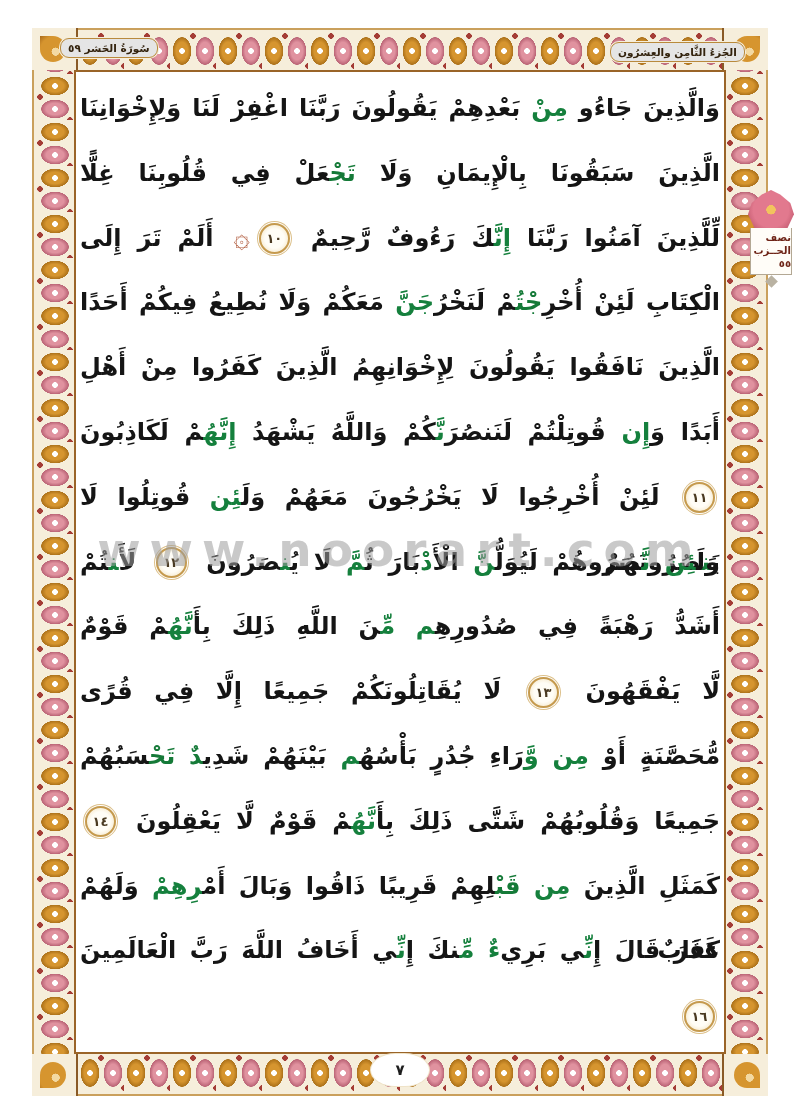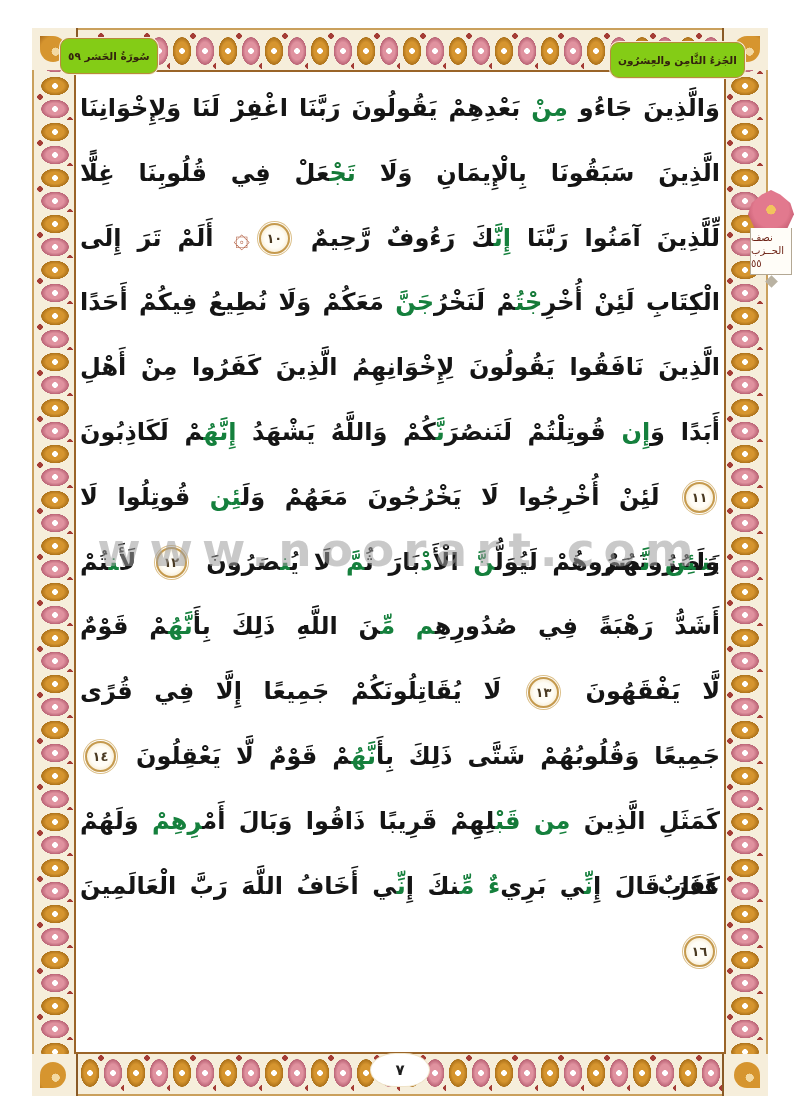--- a/index.html
+++ b/index.html
@@ -42,23 +42,23 @@
     background:radial-gradient(circle at 60% 60%,#f3d9a2 0 18%,#d6952f 19% 70%,#a8691a 100%);
   }
   .c-tl{left:0;top:0;}  .c-tl::before{border-radius:0 60% 60% 60%;}
   .c-tr{right:0;top:0;} .c-tr::before{border-radius:60% 0 60% 60%;}
   .c-bl{left:0;bottom:0;} .c-bl::before{border-radius:60% 60% 60% 0;}
   .c-br{right:0;bottom:0;} .c-br::before{border-radius:60% 60% 0 60%;}
   .inner-line{position:absolute;left:42px;top:42px;right:42px;bottom:42px;background:#ffffff;border:2px solid #9a6428;}
 
   
   .cart{
-    position:absolute;z-index:3;background:#84cc16;border:1px solid #b98a3c;
+    position:absolute;z-index:3;background:#e5e5e5;border:1px solid #b98a3c;
     border-radius:9px;display:flex;align-items:center;justify-content:center;
-    direction:rtl;font-size:10.5px;font-weight:bold;color:#33230e;padding:9px 7px;height:16px;
+    direction:rtl;font-size:10.5px;font-weight:bold;color:#33230e;padding:1px 7px;height:16px;
     box-shadow:0 0 0 1px #f6eedb;white-space:nowrap;
   }
   .cart.surah{left:60px;top:38px;}
   .cart.juz{left:610px;top:42px;}
 
   
   .text-area{position:absolute;left:80px;top:76px;width:640px;height:972px;z-index:2;}
   .qline{
     height:64.8px;line-height:64.8px;direction:rtl;
     text-align:justify;text-align-last:justify;
@@ -85,21 +85,21 @@
 
   
   .hizb-tab{position:absolute;right:4px;top:190px;width:50px;z-index:4;display:flex;flex-direction:column;align-items:center;}
   .dome{
     width:46px;height:38px;
     background:radial-gradient(circle at 50% 52%,#f2c35e 0 15%,#e2798e 16% 58%,#b44d62 100%);
     clip-path:polygon(50% 0,70% 12%,92% 34%,100% 64%,86% 100%,14% 100%,0 64%,8% 34%,30% 12%);
   }
   .tag{
     width:40px;background:#fffdf8;border:1px solid #b3a894;border-top:none;
-    text-align:left;direction:rtl;color:#6e2417;font-size:10px;font-weight:normal;
+    text-align:right;direction:rtl;color:#6e2417;font-size:10px;font-weight:bold;
     line-height:13px;padding:3px 0 4px;
   }
   .finial{width:9px;height:9px;background:#b9b2a2;transform:rotate(45deg);margin-top:2px;}
 
   
   .pageno{
     position:absolute;left:50%;transform:translateX(-50%);top:1054px;z-index:3;
     width:58px;height:32px;background:#ffffff;border-radius:50%/60%;
     display:flex;align-items:center;justify-content:center;
     font-size:15px;font-weight:bold;color:#1d1d1d;
@@ -132,20 +132,21 @@
     <div class="qline"><span class="run">وَالَّذِينَ جَاءُو </span><span class="run c-r">مِنْ</span><span class="run"> بَعْدِهِمْ يَقُولُونَ رَبَّنَا اغْفِرْ لَنَا وَلِإِخْوَانِنَا</span></div>
     <div class="qline"><span class="run">الَّذِينَ سَبَقُونَا بِالْإِيمَانِ وَلَا </span><span class="run c-g">تَجْ‍</span><span class="run">‍عَلْ فِي قُلُوبِنَا غِلًّا</span></div>
     <div class="qline"><span class="run">لِّلَّذِينَ آمَنُوا رَبَّنَا </span><span class="run c-r">إِنَّ‍</span><span class="run">‍كَ رَءُوفٌ رَّحِيمٌ </span><span class="ayah">١٠</span><span class="rub">۞</span><span class="run"> أَلَمْ تَرَ إِلَى</span></div>
     <div class="qline"><span class="run">الْكِتَابِ لَئِنْ أُخْرِ</span><span class="run c-g">جْتُ‍</span><span class="run">‍مْ لَنَخْرُ</span><span class="run c-r">جَنَّ</span><span class="run"> مَعَكُمْ وَلَا نُطِيعُ فِيكُمْ أَحَدًا</span></div>
     <div class="qline"><span class="run">الَّذِينَ نَافَقُوا يَقُولُونَ لِإِخْوَانِهِمُ الَّذِينَ كَفَرُوا مِنْ أَهْلِ</span></div>
     <div class="qline"><span class="run">أَبَدًا وَ</span><span class="run c-r">إِن</span><span class="run"> قُوتِلْتُمْ لَنَنصُرَ</span><span class="run c-r">نَّ‍</span><span class="run">‍كُمْ وَاللَّهُ يَشْهَدُ </span><span class="run c-r">إِنَّهُ‍</span><span class="run">‍مْ لَكَاذِبُونَ</span></div>
     <div class="qline"><span class="ayah">١١</span><span class="run"> لَئِنْ أُخْرِجُوا لَا يَخْرُجُونَ مَعَهُمْ وَلَ‍</span><span class="run c-r">‍ئِن</span><span class="run"> قُوتِلُوا لَا يَ‍</span><span class="run c-r">‍ن‍</span><span class="run">‍صُرُونَهُمْ</span></div>
     <div class="qline"><span class="run">وَلَ‍</span><span class="run c-r">‍ئِن نَّ‍</span><span class="run">‍صَرُوهُمْ لَيُوَلُّ‍</span><span class="run c-r">‍نَّ</span><span class="run"> الْأَ</span><span class="run c-g">دْ</span><span class="run">بَارَ ثُ‍</span><span class="run c-r">‍مَّ</span><span class="run"> لَا يُ‍</span><span class="run c-r">‍ن‍</span><span class="run">‍صَرُونَ </span><span class="ayah">١٢</span><span class="run"> لَأَ‍</span><span class="run c-r">‍ن‍</span><span class="run">‍تُمْ</span></div>
     <div class="qline"><span class="run">أَشَدُّ رَهْبَةً فِي صُدُورِهِ‍</span><span class="run c-r">‍م مِّ‍</span><span class="run">‍نَ اللَّهِ ذَلِكَ بِأَ</span><span class="run c-r">نَّهُ‍</span><span class="run">‍مْ قَوْمٌ</span></div>
     <div class="qline"><span class="run">لَّا يَفْقَهُونَ </span><span class="ayah">١٣</span><span class="run"> لَا يُقَاتِلُونَكُمْ جَمِيعًا إِلَّا فِي قُرًى</span></div>
+    <div class="qline"><span class="run">مُّحَصَّنَةٍ أَوْ </span><span class="run c-r">مِن وَّ</span><span class="run">رَاءِ جُدُرٍ بَأْسُهُ‍</span><span class="run c-r">‍م</span><span class="run"> بَيْنَهُمْ شَدِي‍</span><span class="run c-g">‍دٌ</span><span class="run"> </span><span class="run c-g">تَحْ‍</span><span class="run">‍سَبُهُمْ</span></div>
     <div class="qline"><span class="run">جَمِيعًا وَقُلُوبُهُمْ شَتَّى ذَلِكَ بِأَ</span><span class="run c-r">نَّهُ‍</span><span class="run">‍مْ قَوْمٌ لَّا يَعْقِلُونَ </span><span class="ayah">١٤</span></div>
     <div class="qline"><span class="run">كَمَثَلِ الَّذِينَ </span><span class="run c-r">مِن</span><span class="run"> </span><span class="run c-g">قَبْ‍</span><span class="run">‍لِهِمْ قَرِيبًا ذَاقُوا وَبَالَ أَمْ‍</span><span class="run c-r">‍رِهِمْ</span><span class="run"> وَلَهُمْ عَذَابٌ</span></div>
     <div class="qline"><span class="run">كَفَرَ قَالَ إِ</span><span class="run c-r">نِّ‍</span><span class="run">‍ي بَرِي</span><span class="run c-r">ءٌ مِّ‍</span><span class="run">‍نكَ إِ</span><span class="run c-r">نِّ‍</span><span class="run">‍ي أَخَافُ اللَّهَ رَبَّ الْعَالَمِينَ </span><span class="ayah">١٦</span></div>
   </div>
 
 <div class="wm">www.noorart.com</div>
 
 <div class="hizb-tab">
   <div class="dome"></div>
   <div class="tag">

